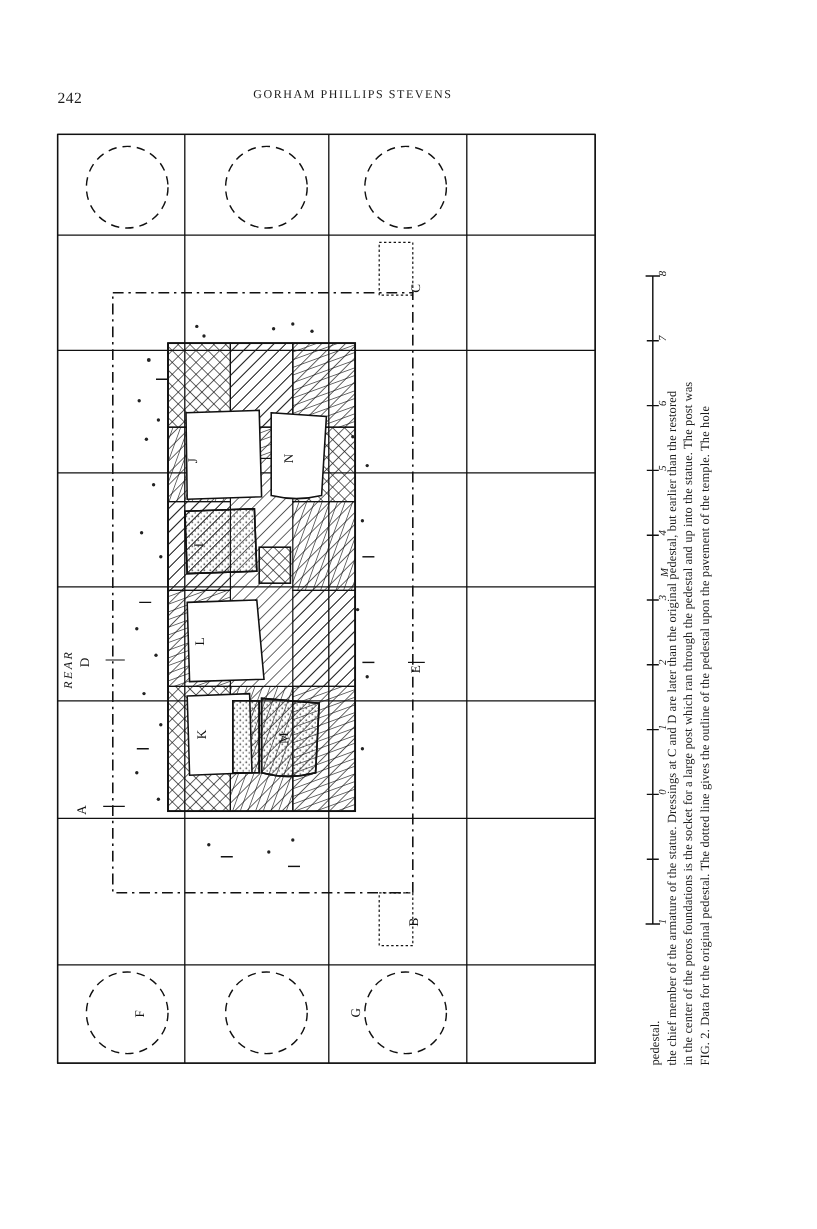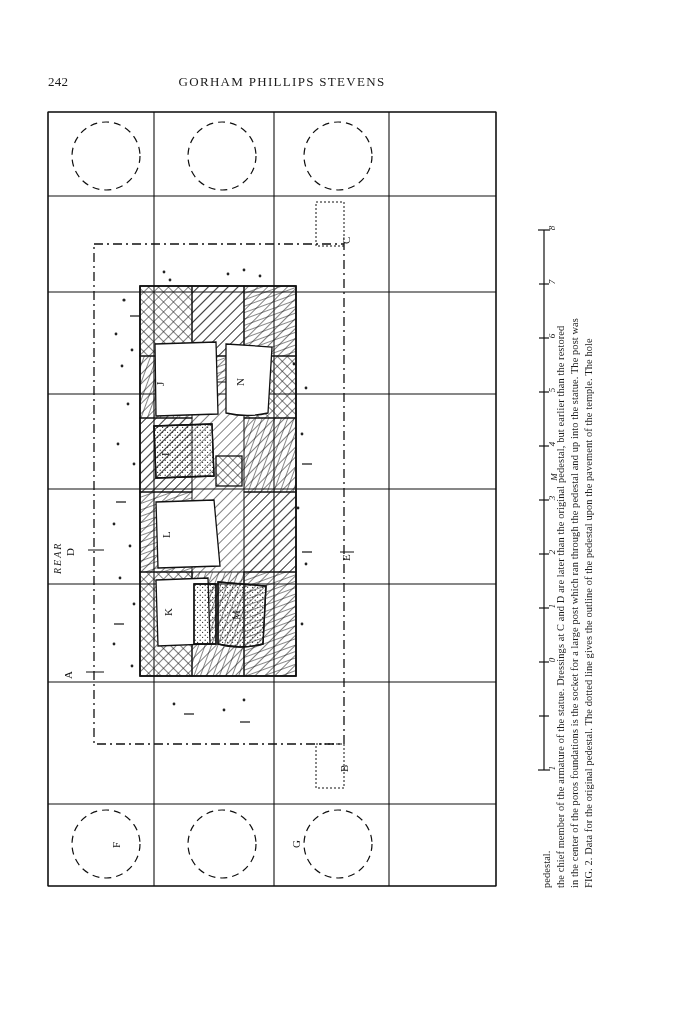--- a/index.html
+++ b/index.html
@@ -26,25 +26,25 @@
   }
   #page-number {
     position: absolute;
     left: 0;
     top: 0;
     font-size: 13px;
     letter-spacing: 0.3px;
   }
   #running-head {
     position: absolute;
-    left: 4px;
+    left: 16px;
     top: 0;
     width: 460px;
     text-align: center;
-    font-size: 13px;
+    font-size: 10px;
     letter-spacing: 1.3px;
   }
 
   
   #figure-plate {
     position: absolute;
     left: 44px;
     top: 104px;
     width: 456px;
     height: 790px;

